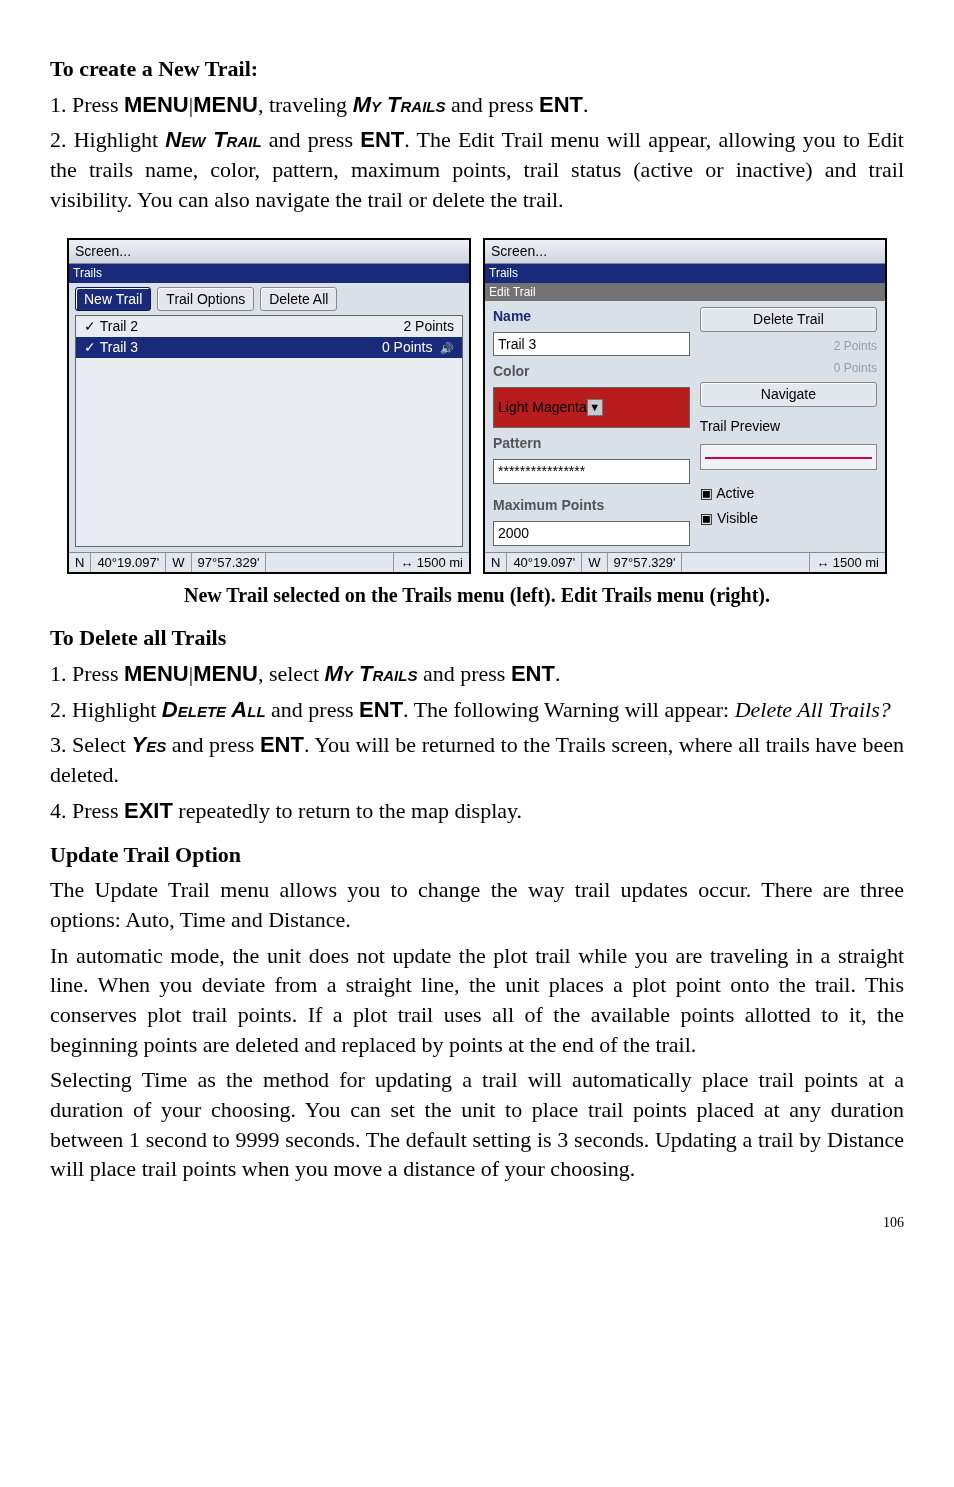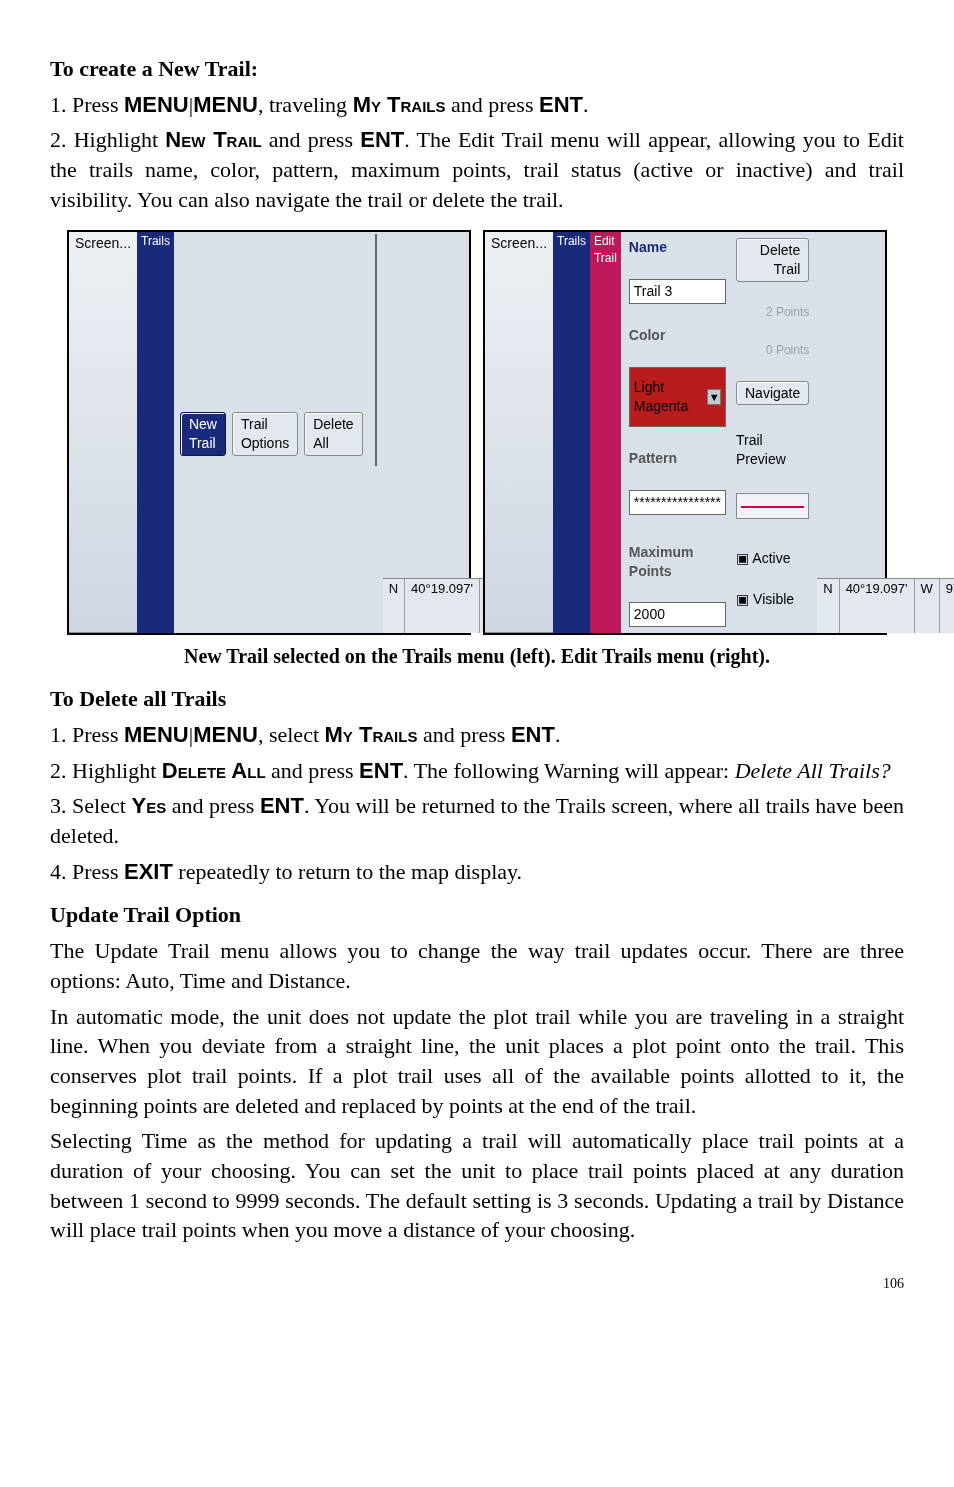--- a/index.html
+++ b/index.html
@@ -12,21 +12,21 @@
     line-height: 1.35;
   }
   .bold { font-weight: bold; }
   .italic { font-style: italic; }
   .heading {
     font-weight: bold;
     margin: 14px 0 2px 0;
   }
   p { margin: 6px 0; text-align: justify; }
   .sans { font-family: Arial, Helvetica, sans-serif; }
-  .smallcaps { font-variant: small-caps; }
+  .smallcaps { font-variant: small-caps; font-style: italic; }
   .caption {
     font-weight: bold;
     text-align: center;
     margin: 8px 0 14px 0;
     font-size: 20px;
   }
   .pagenum {
     text-align: right;
     margin-top: 30px;
     font-size: 14px;
@@ -36,22 +36,23 @@
     justify-content: center;
     gap: 12px;
     margin: 16px 0 8px 0;
   }
   .window {
     width: 400px;
     border: 2px solid #000;
     background: #d9e0e8;
     font-family: Arial, Helvetica, sans-serif;
     display: flex;
-    flex-direction: row;
+    flex-direction: column;
     position: relative;
+    margin-top: 8px;
   }
   .titlebar {
     background: linear-gradient(#eef1f5, #cfd6e0);
     padding: 2px 6px;
     font-size: 14px;
     border-bottom: 1px solid #888;
   }
   .bluetitle {
     background: #1a2a7a;
     color: #fff;
@@ -107,21 +108,21 @@
     padding: 1px 6px;
   }
   .statusbar > div:last-child { border-right: none; }
 
   .editpane {
     display: flex;
     gap: 10px;
     padding: 6px 8px;
     flex: 1;
   }
-  .editcol { display: flex; flex-direction: column; gap: 22px; flex: 1; }
+  .editcol { display: flex; flex-direction: column; gap: 6px; flex: 1; }
   .lbl { font-size: 14px; color: #1a2a7a; font-weight: bold; }
   .field {
     border: 1px solid #666;
     background: #fff;
     padding: 2px 4px;
     font-size: 14px;
   }
   .select {
     display:flex; justify-content:flex-start; align-items:center;
     border:1px solid #666; background:#b91c1c; padding:10px 4px; font-size:14px;
@@ -181,37 +182,37 @@
       <div>W</div>
       <div>97°57.329'</div>
       <div style="flex:1"></div>
       <div>↔ 1500 mi</div>
     </div>
   </div>
 
   <div class="window">
     <div class="titlebar">Screen...</div>
     <div class="bluetitle">Trails</div>
-    <div class="bluetitle" style="background:#be185d">Edit Trail</div>
+    <div class="bluetitle" style="background:#737373">Edit Trail</div>
     <div class="editpane">
       <div class="editcol">
         <div class="lbl">Name</div>
         <div class="field">Trail 3</div>
         <div class="lbl" style="color:#555">Color</div>
         <div class="select">
           <span>Light Magenta</span>
           <span class="arrow">▼</span>
         </div>
         <div class="lbl" style="color:#555">Pattern</div>
         <div class="field">****************</div>
         <div class="lbl" style="color:#555;margin-top:6px">Maximum Points</div>
         <div class="field">2000</div>
       </div>
       <div class="editcol" style="flex:0.9">
-        <div class="btn" style="text-align:right">Delete Trail</div>
+        <div class="btn" style="text-align:center">Delete Trail</div>
         <div class="gray" style="font-size:12px;text-align:right">2 Points</div>
         <div class="gray" style="font-size:12px;text-align:right">0 Points</div>
         <div class="btn" style="text-align:center">Navigate</div>
         <div style="font-size:14px;margin-top:4px">Trail Preview</div>
         <div class="previewbox"></div>
         <div class="check" style="margin-top:8px">▣ <span>Active</span></div>
         <div class="check">▣ <span>Visible</span></div>
       </div>
     </div>
     <div class="statusbar">

